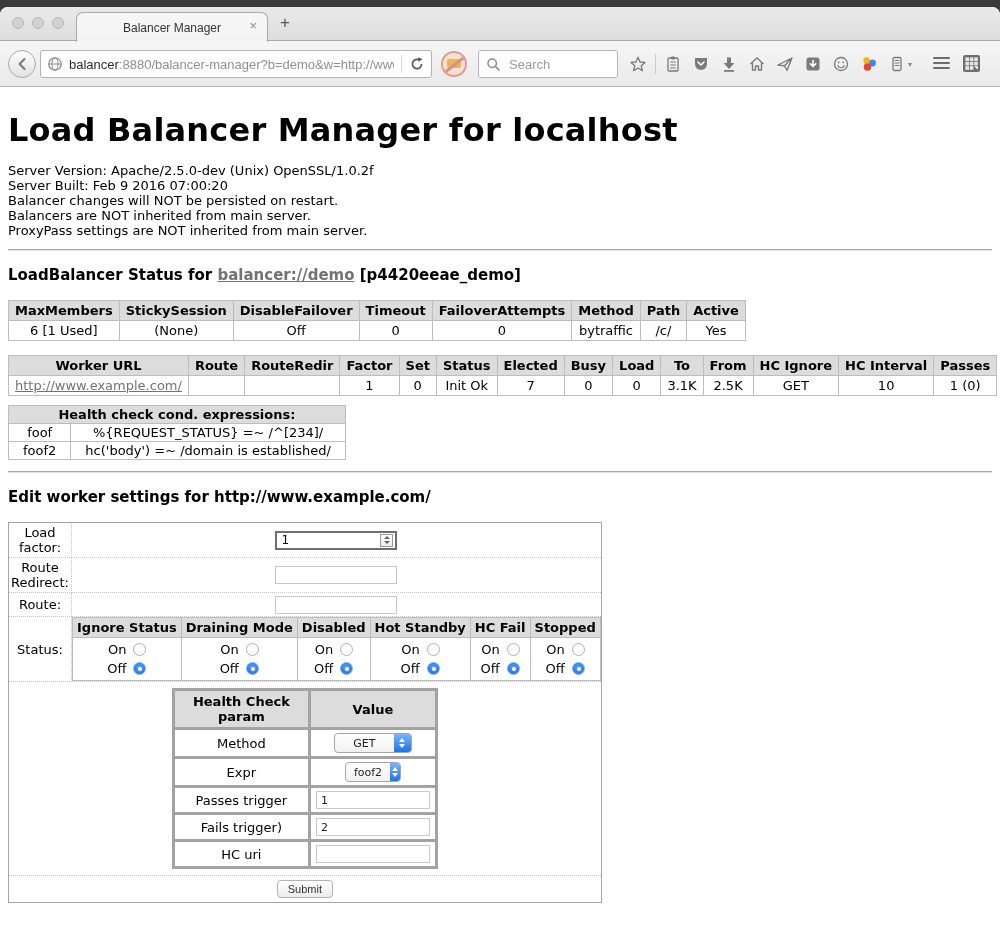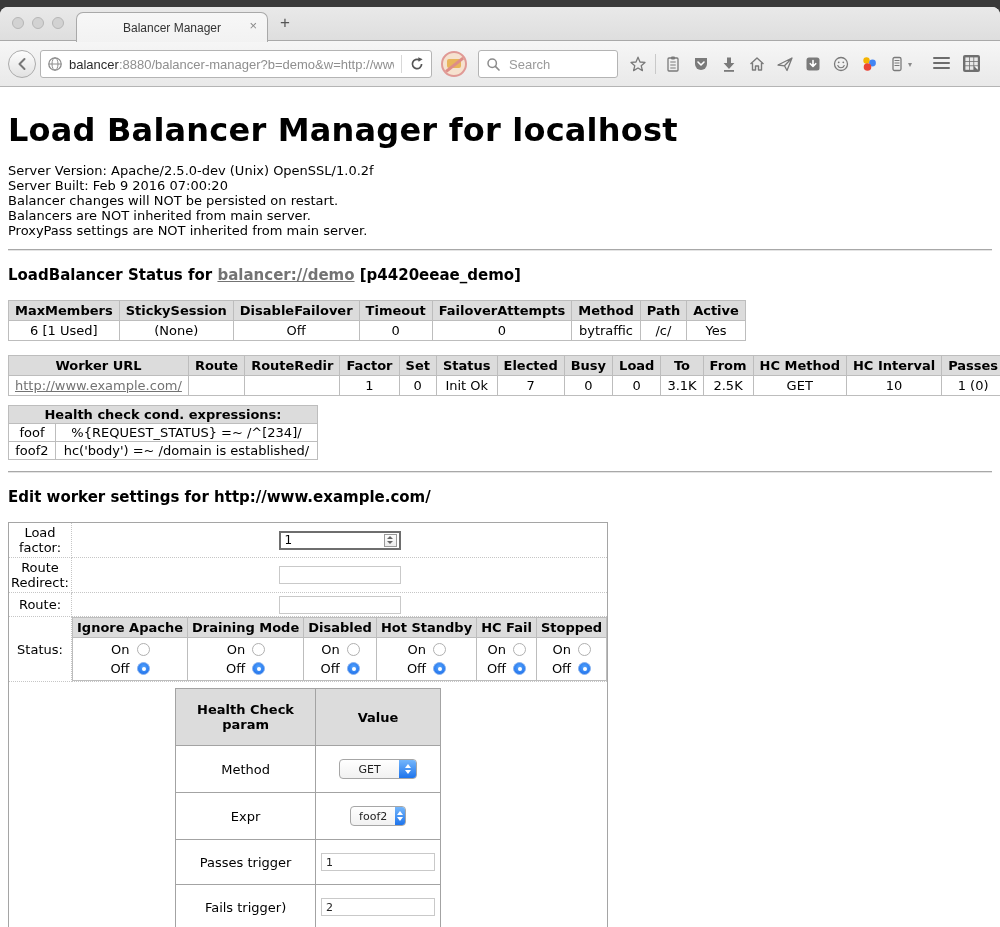--- a/index.html
+++ b/index.html
@@ -80,21 +80,21 @@
   hr.rule { border:0; height:2px; background:#a8a8a8; border-bottom:1px solid #e4e4e4; margin:11px 0; }
   h3.sect { font-size:15px; margin:15px 0 16px 0; }
   a.vlink { color:#737373; text-decoration:underline; }
 
   table.dtable { border-collapse:collapse; font-size:13px; border:1px solid #8e8e8e; margin:0; }
   table.dtable th, table.dtable td { border:1px solid #bdbdbd; padding:2px 6px; text-align:center; white-space:nowrap; }
   table.dtable th { background:#dcdcdc; }
   table.t1 { width:614px; margin-top:16px; }
   table.t2 { width:959px; margin-top:14px; }
   table.t3 { width:310px; margin-top:9px; }
-  table.t3 th, table.t3 td { padding:1px 6px; }
+  table.t3 th, table.t3 td { padding:1px 14px; }
   td.cell-left { text-align:left; }
 
   
   table.ftable { border-collapse:collapse; width:564px; font-size:13px; border:1px solid #a5a5a5; margin-top:12px; }
   table.ftable > tbody > tr > td { border:1px dotted #c6c6c6; padding:2px; text-align:center; }
   td.flabel { width:100px; height:24px; }
   input.tbox {
     width:122px; height:18px; border:1px solid #c9c9c9; font-size:12px; padding:1px 4px;
     font-family:"DejaVu Sans",sans-serif; color:#222; background:#fff;
   }
@@ -107,21 +107,21 @@
 
   table.stable { border-collapse:collapse; width:100%; font-size:13px; border:1px solid #8e8e8e; }
   table.stable th, table.stable td { border:1px solid #bdbdbd; padding:2px 4px; text-align:center; }
   table.stable th { background:#dcdcdc; white-space:nowrap; }
   .radio-pair { display:inline-grid; grid-template-columns:auto 15px; column-gap:5px; row-gap:4px; align-items:center; justify-items:end; padding:2px 0; }
   .radio { width:13px; height:13px; border-radius:50%; background:#fff; border:1px solid #b0b0b0; position:relative; }
   .radio.checked { background:radial-gradient(circle at 50% 40%, #55a5fd, #1566e8); border:1px solid #8ab4ef; }
   .radio.checked::after { content:""; position:absolute; left:4px; top:4px; width:4px; height:4px; border-radius:50%; background:#fff; }
 
   table.hctable { border-collapse:collapse; width:266px; font-size:13px; border:1px solid #8e8e8e; margin:4px auto; }
-  table.hctable th, table.hctable td { border:1px solid #a3a3a3; padding:13px 5px; text-align:center; }
+  table.hctable th, table.hctable td { border:3px solid #a3a3a3; padding:3px 5px; text-align:center; }
   table.hctable th { background:#dcdcdc; }
   table.hctable input.tbox { width:114px; text-align:left; font-size:11px; }
   .mac-select { display:inline-flex; align-items:stretch; height:20px; border:1px solid #a6a6a6; border-radius:4px; background:linear-gradient(#fff,#f1f1f1); overflow:hidden; vertical-align:middle; }
   .mac-select .caption { display:flex; align-items:center; justify-content:center; font-size:11px; color:#222; padding:0 8px; flex:1; }
   .mac-select .stepper { width:17px; background:linear-gradient(#74b6fb,#1e74ec); display:flex; flex-direction:column; align-items:center; justify-content:center; }
   .mac-select .stepper i { border-left:3px solid transparent; border-right:3px solid transparent; display:block; }
   .mac-select .stepper .up { border-bottom:4px solid #fff; margin-bottom:2px; }
   .mac-select .stepper .dn { border-top:4px solid #fff; }
   .sel-method { width:78px; }
   .sel-expr { width:56px; }
@@ -323,21 +323,21 @@
         <th>Route</th>
         <th>RouteRedir</th>
         <th>Factor</th>
         <th>Set</th>
         <th>Status</th>
         <th>Elected</th>
         <th>Busy</th>
         <th>Load</th>
         <th>To</th>
         <th>From</th>
-        <th>HC Method</th>
+        <th>HC Ignore</th>
         <th>HC Interval</th>
         <th>Passes</th>
 
       </tr>
       <tr>
         <td class="cell-left"><a href="#" class="vlink">http://www.example.com/</a></td>
         <td></td>
         <td></td>
         <td>1</td>
         <td>0</td>
@@ -397,21 +397,21 @@
         <td class="flabel">Route:</td>
         <td><input class="tbox" type="text" value="" style=""></td>
       </tr>
 
       <tr>
         <td class="flabel">Status:</td>
         <td style="padding:0;">
           <table class="stable">
             <tbody>
                   <tr>
-              <th>Ignore Apache</th>
+              <th>Ignore Status</th>
               <th>Draining Mode</th>
               <th>Disabled</th>
               <th>Hot Standby</th>
               <th>HC Fail</th>
               <th>Stopped</th>
             </tr>
             <tr>
               <td><span class="radio-pair">
                         <span>On</span>
                         <span class="radio"></span>

